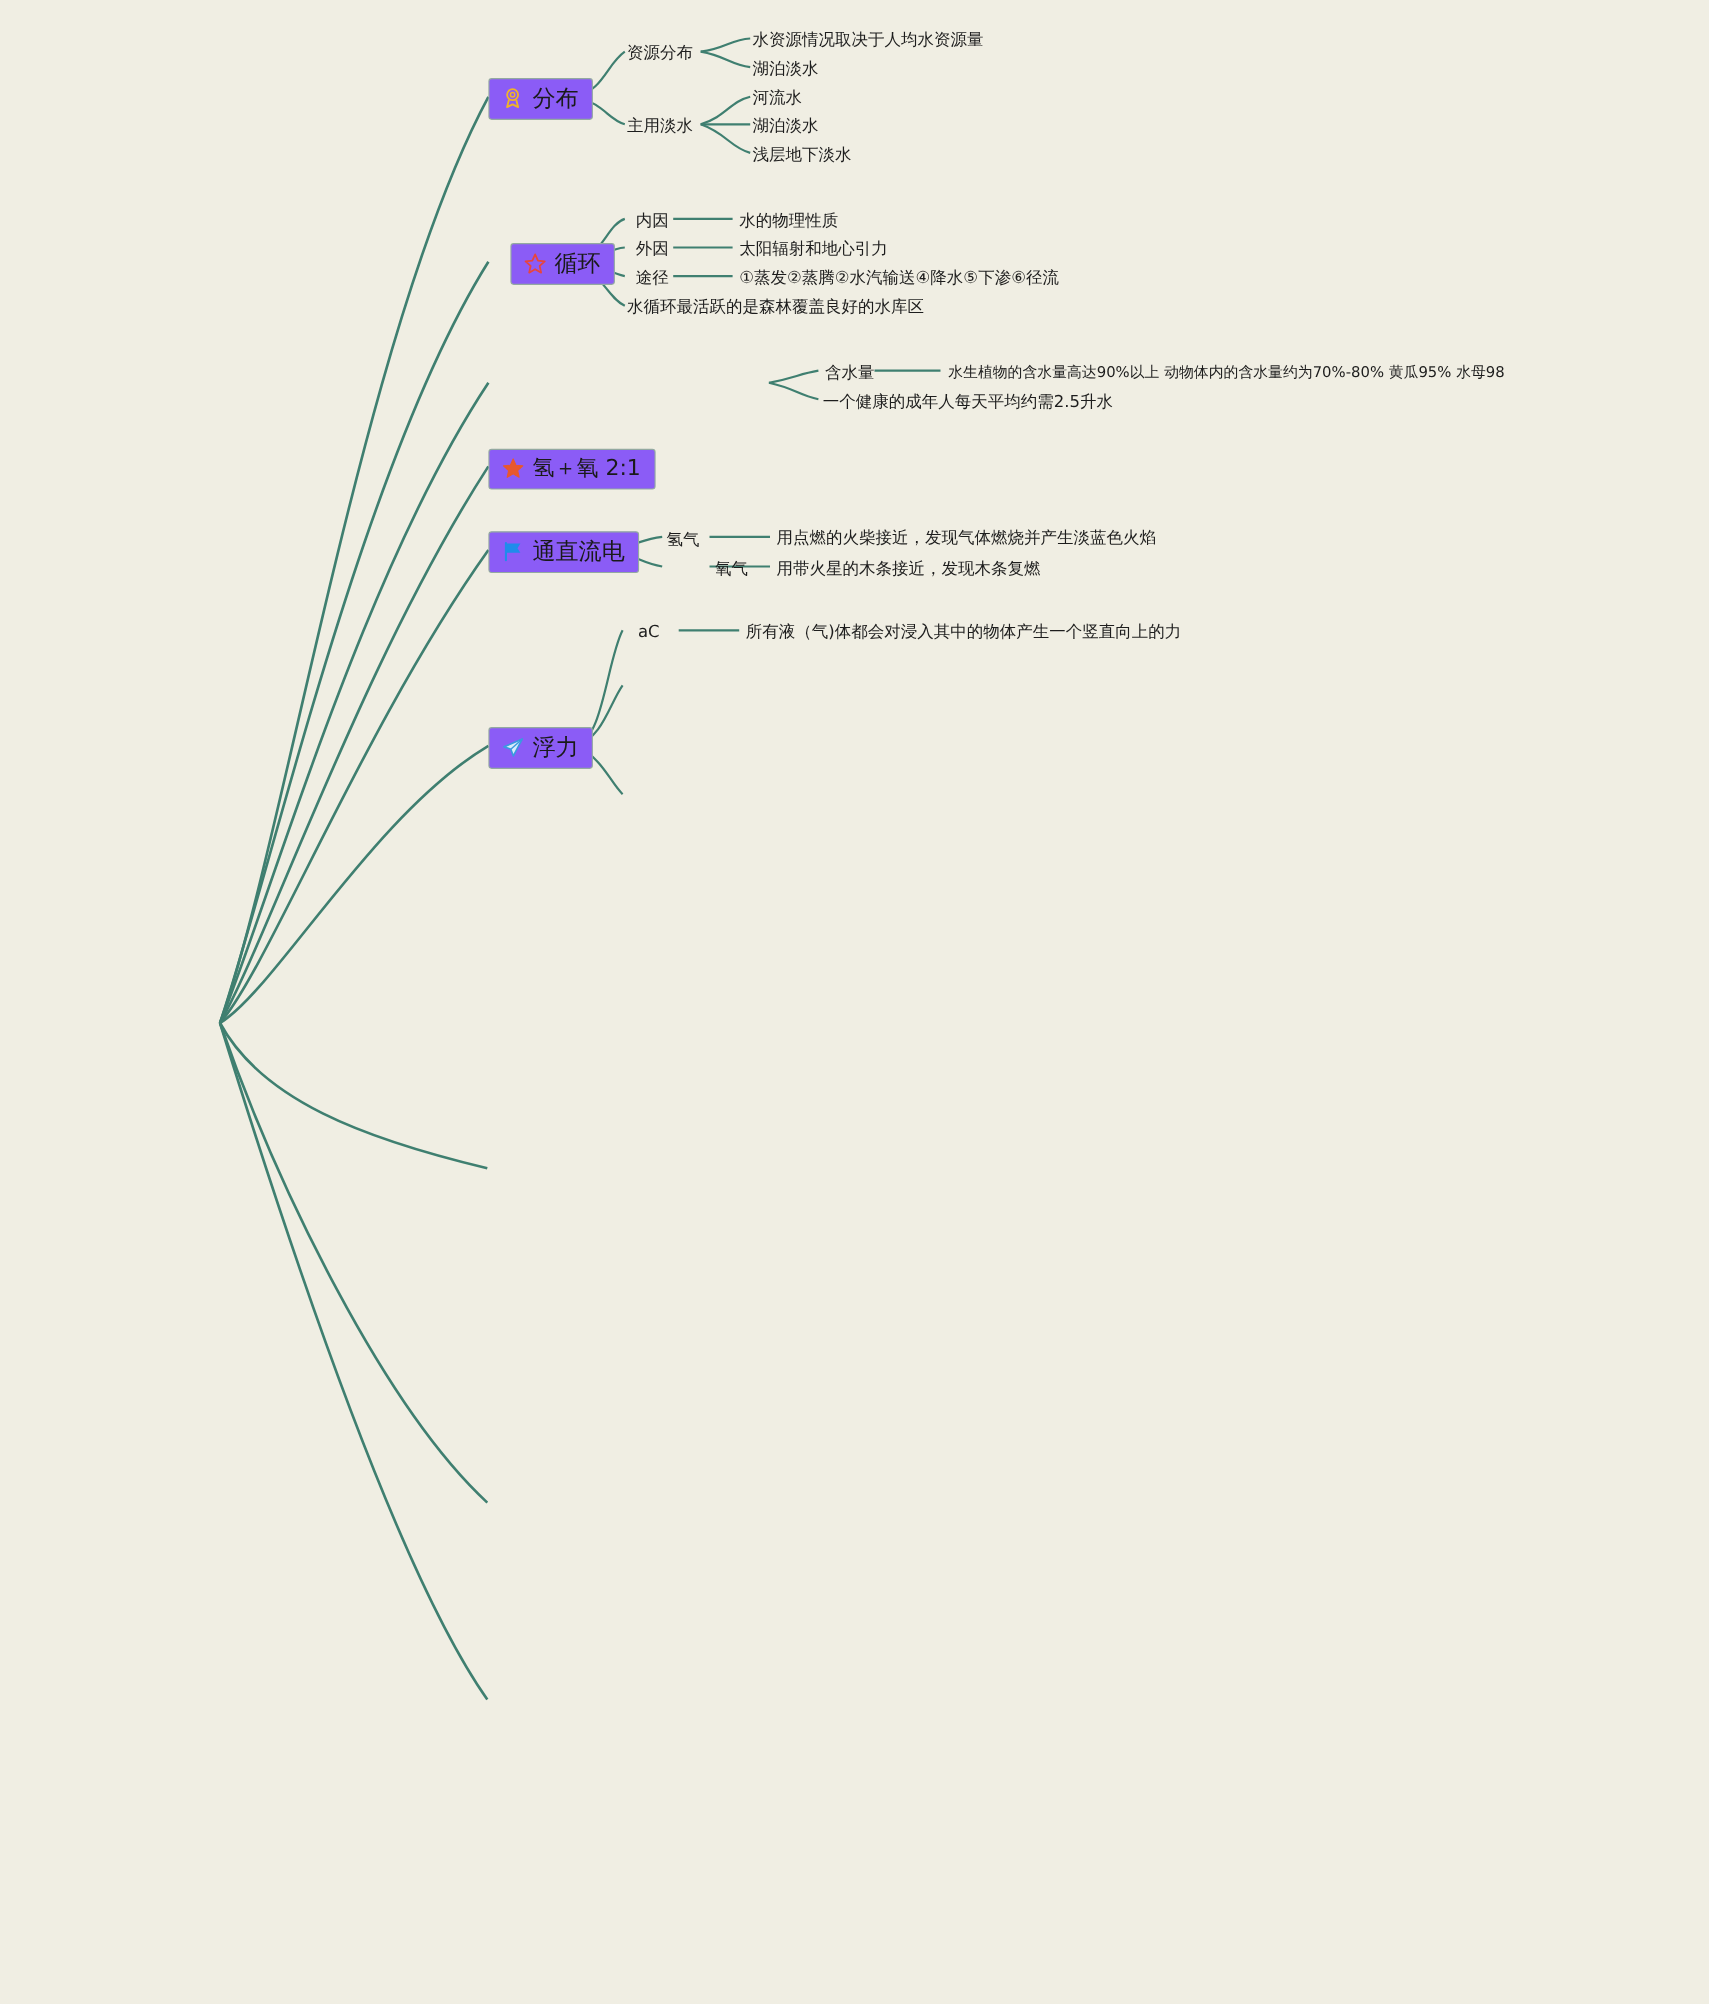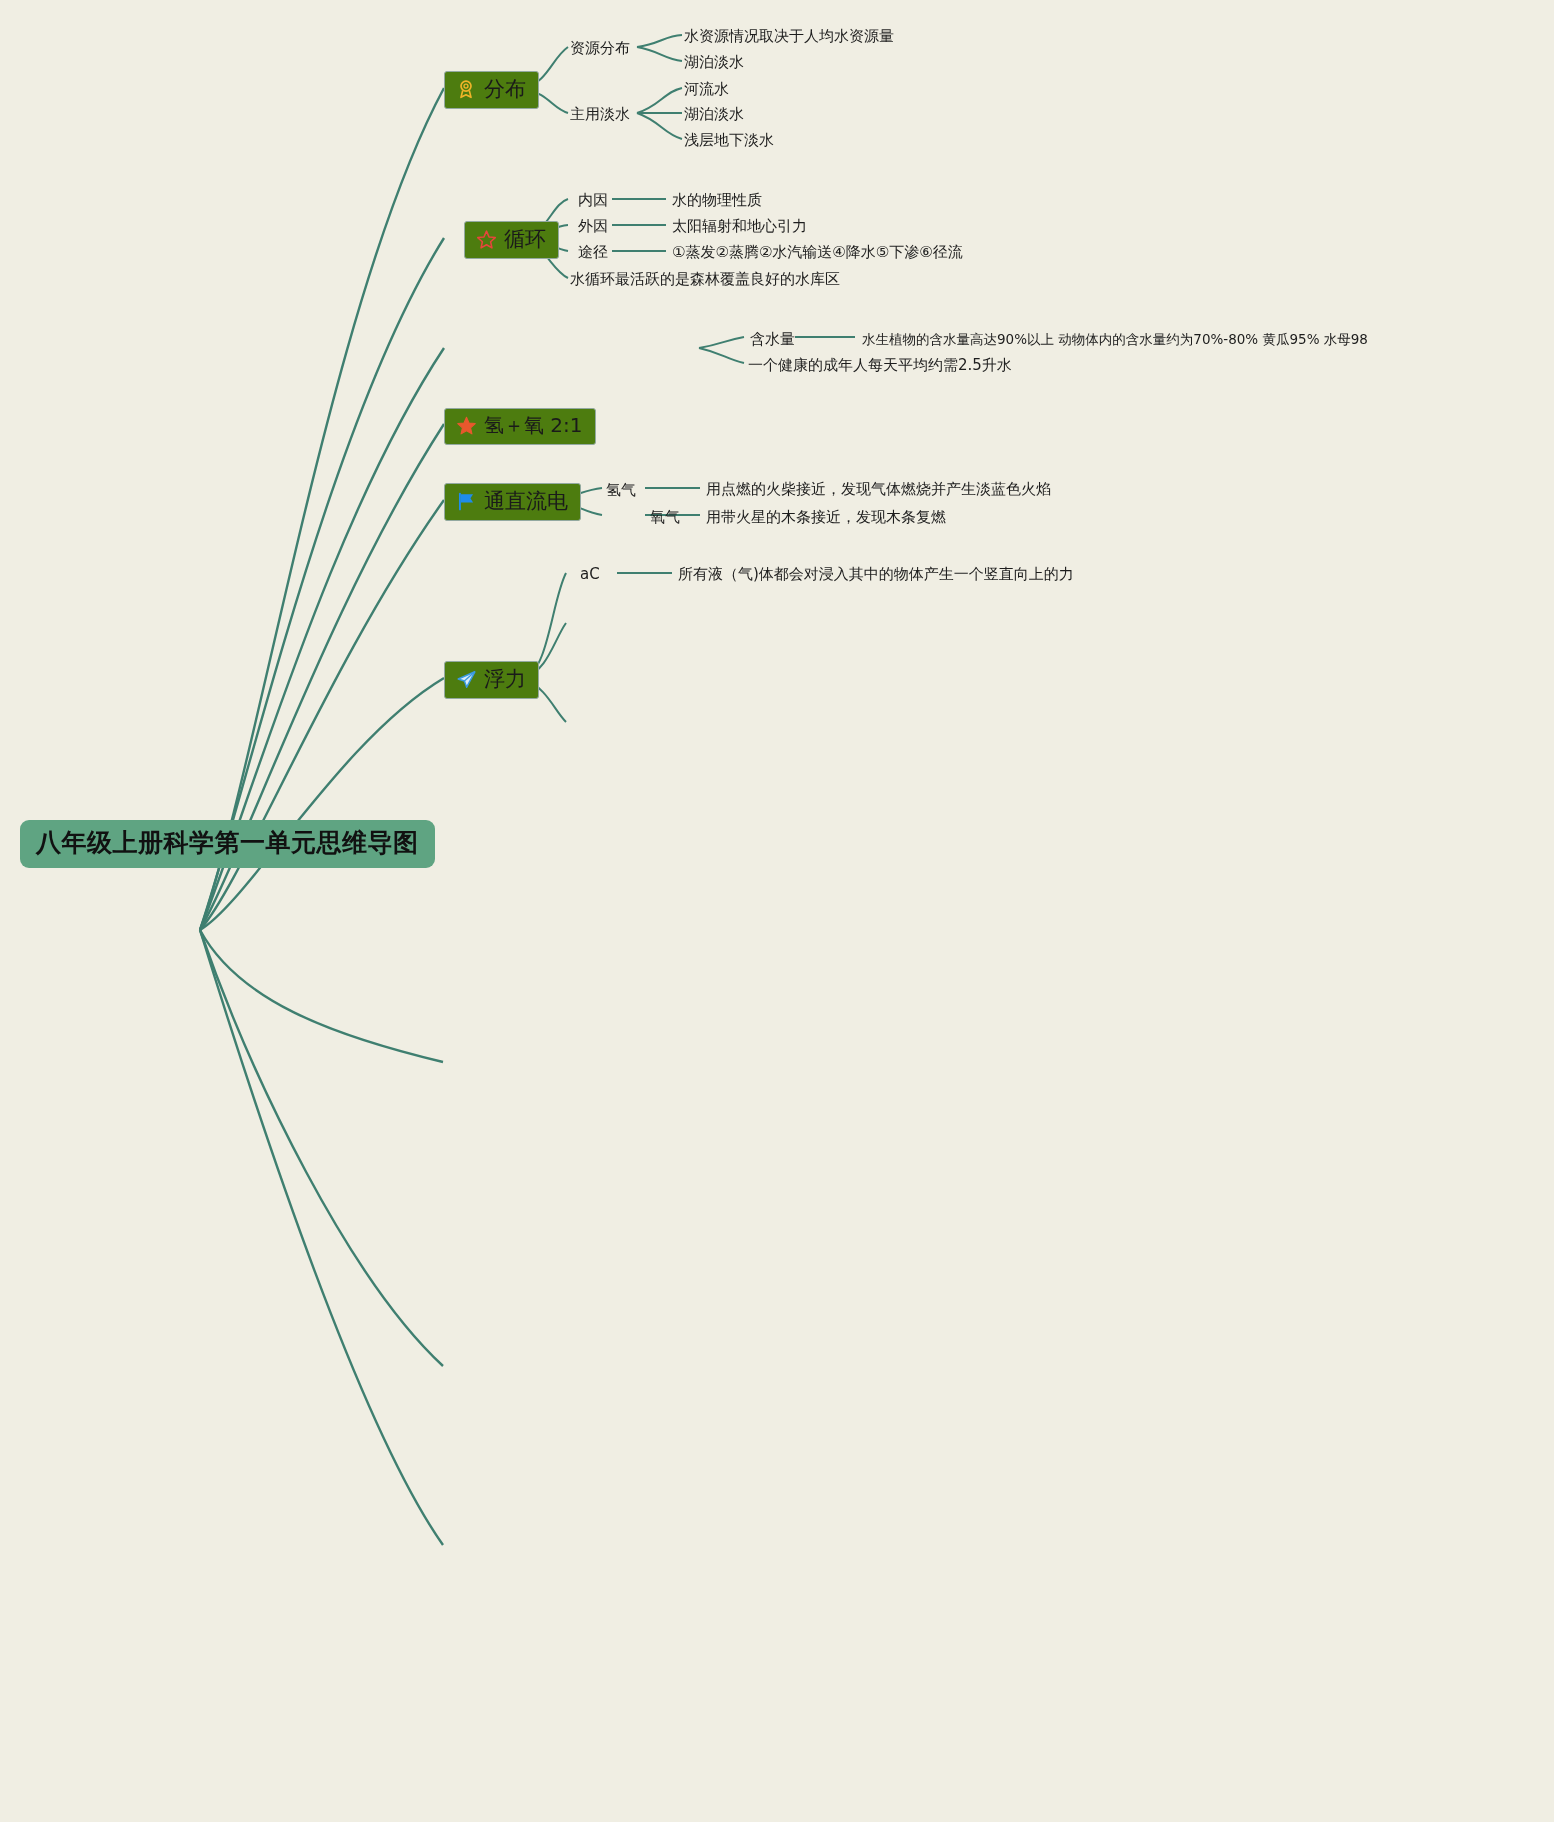--- a/index.html
+++ b/index.html
@@ -39,21 +39,21 @@
     font-weight: bold;
     letter-spacing: 0.5px;
     padding: 9px 16px 11px 16px;
     white-space: nowrap;
     line-height: 1.1;
   }
 
   
   .branch-node {
     position: absolute;
-    background: #4d7c0f;
+    background: #8b5cf6;
     border: 1px solid #93a9a1;
     border-radius: 3px;
     padding: 5px 12px 7px 10px;
     display: flex;
     align-items: center;
     gap: 7px;
     white-space: nowrap;
     line-height: 1.15;
   }
   .branch-node .b-label {
@@ -128,23 +128,20 @@
     <path d="M556 500 C 580 506, 584 512, 602 515"></path>
     <path d="M645 488 L 700 488"></path>
     <path d="M645 515 L 700 515"></path>
 
     <path d="M524 678 C 548 672, 552 600, 566 573"></path>
     <path d="M524 678 C 548 670, 554 640, 566 623"></path>
     <path d="M524 678 C 548 690, 554 710, 566 722"></path>
     <path d="M617 573 L 672 573"></path>
   </svg>
 
-  <div class="root-node" style="left:20px; top:820px;">
-    <span>八年级上册科学第一单元思维导图</span>
-  </div>
 
   <div class="branch-node" style="left:444px; top:71px;">
     <span class="bicon">
       <svg width="20" height="20" viewBox="0 0 24 24">
         <circle cx="12" cy="8.5" r="6" fill="none" stroke="#f0b429" stroke-width="2"></circle>
         <circle cx="12" cy="8.5" r="2.4" fill="none" stroke="#f0b429" stroke-width="1.6"></circle>
         <path d="M8 14 L6 22 L12 19 L18 22 L16 14" fill="none" stroke="#f0b429" stroke-width="2" stroke-linejoin="round"></path>
       </svg>
     </span>
     <span class="b-label">分布</span>

